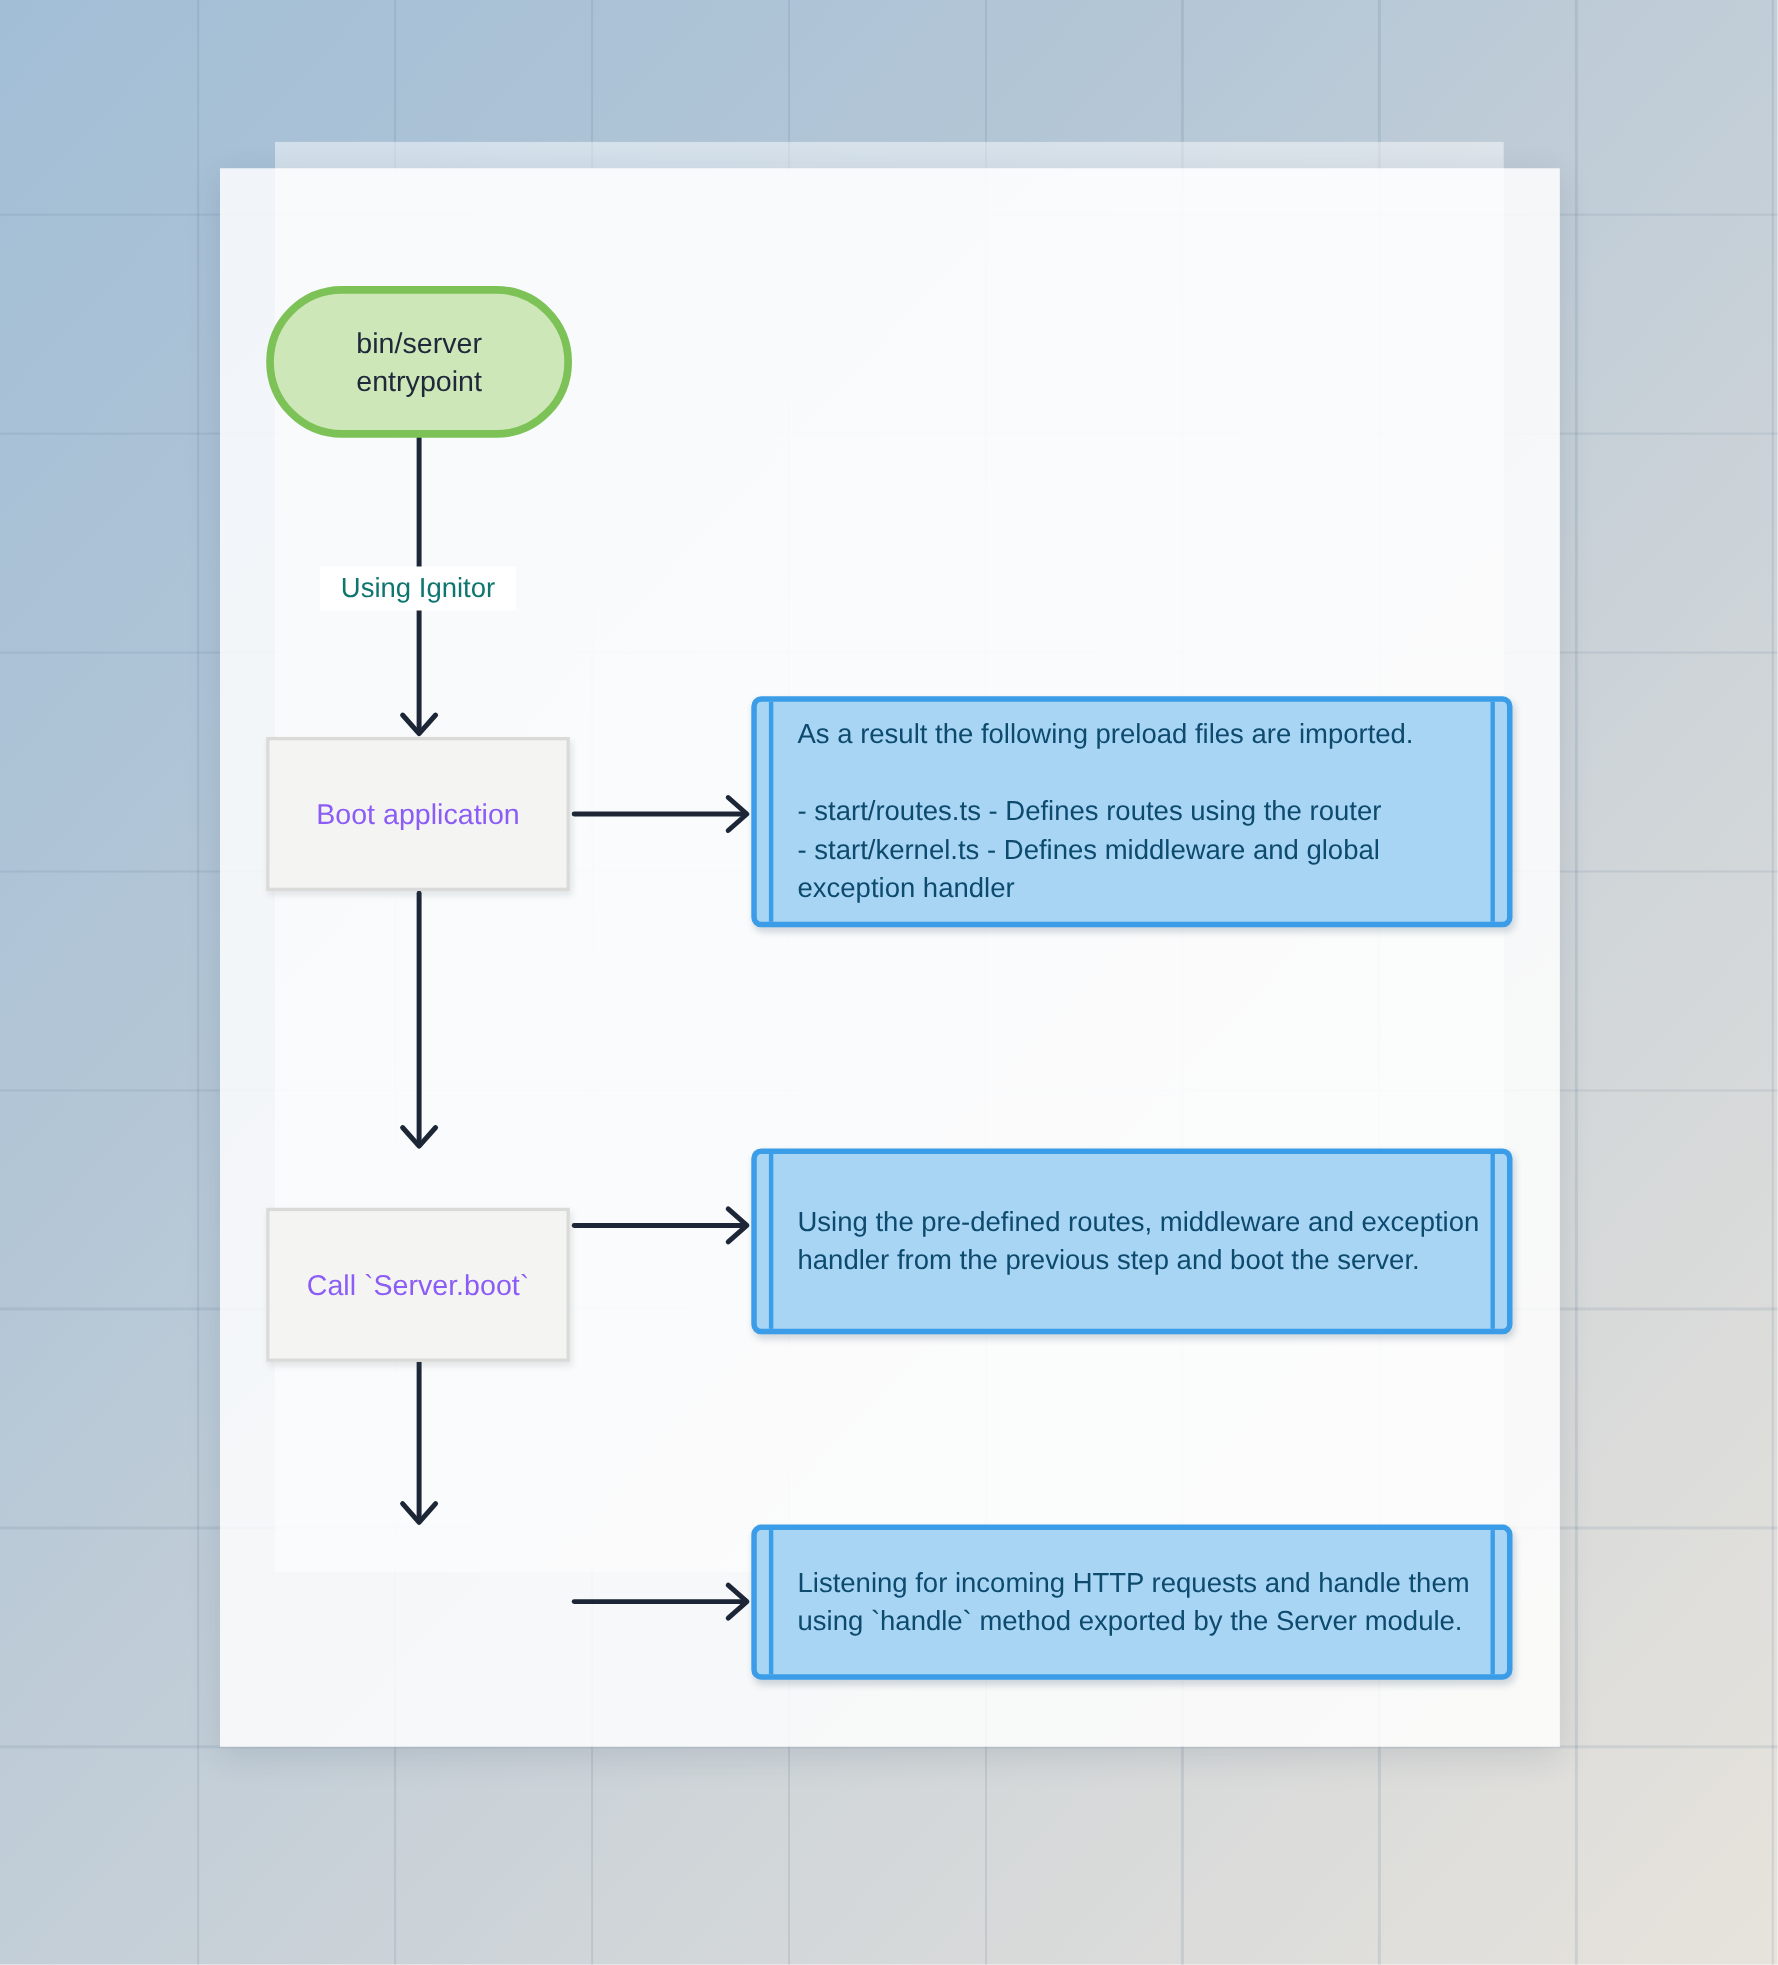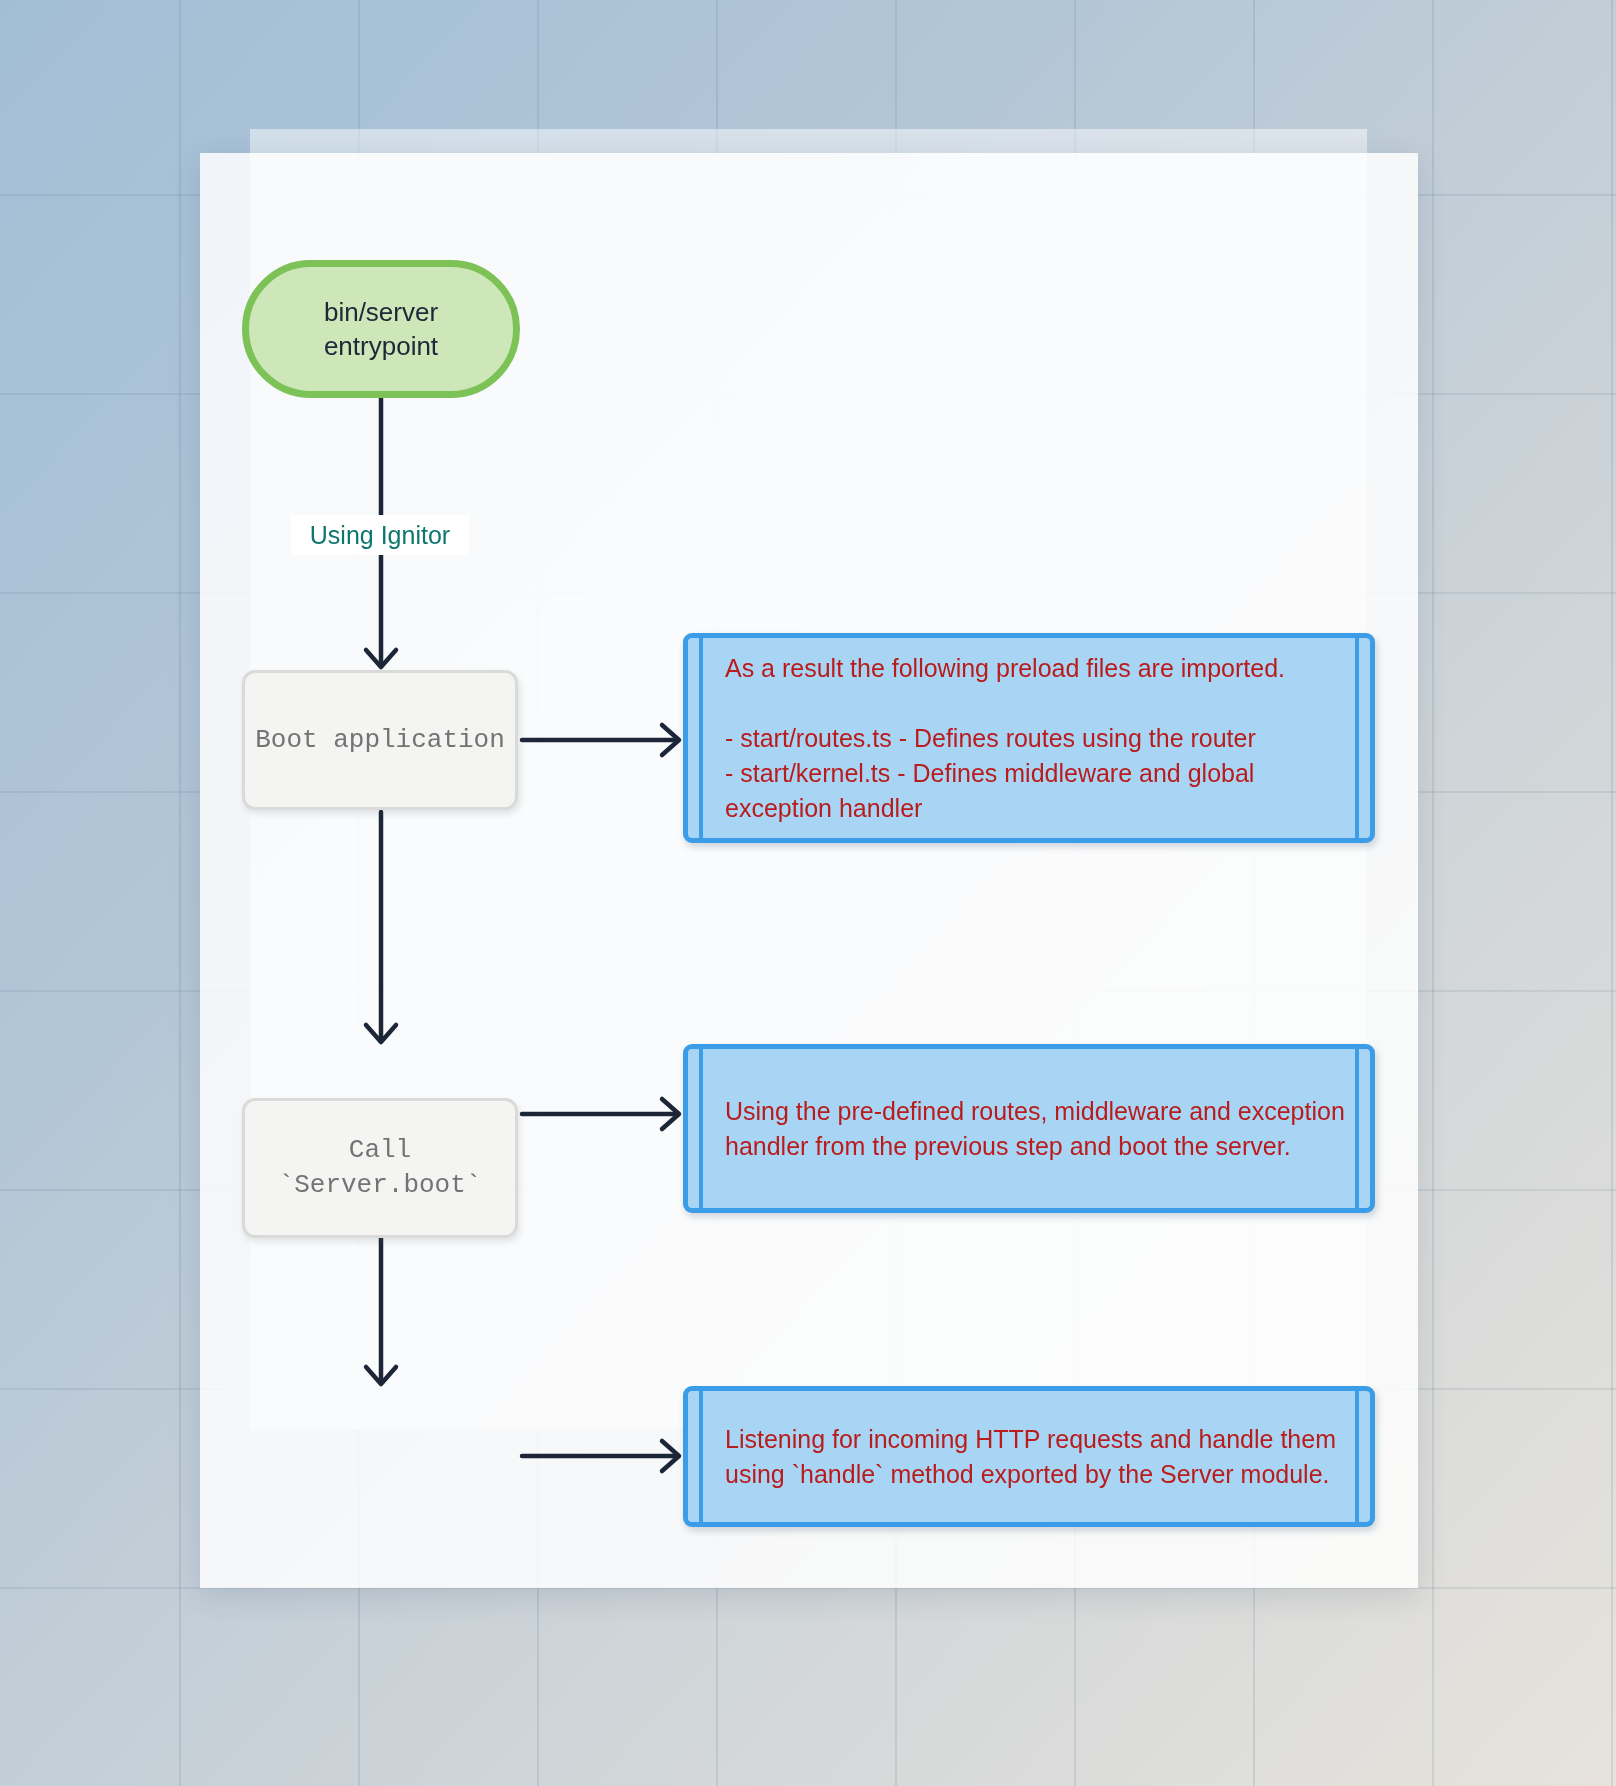--- a/index.html
+++ b/index.html
@@ -29,41 +29,40 @@
   .arrows{position:absolute;left:0;top:0;}
   .node-start{
     position:absolute;left:242px;top:260px;width:278px;height:138px;
     background:#cde7b8;border:7px solid #7cc257;border-radius:76px;
     box-sizing:border-box;
     display:flex;align-items:center;justify-content:center;text-align:right;
     font-size:26px;line-height:34px;color:#20293a;white-space:pre-line;
   }
   .node-box{
     position:absolute;left:242px;width:276px;height:140px;
-    background:#f4f4f3;border:3px solid #dadad8;border-radius:13px;
+    background:#f4f4f3;border:3px solid #dadad8;border-radius:0;
     box-sizing:border-box;
     display:flex;align-items:center;justify-content:center;text-align:center;
-    font-size:26px;line-height:35px;color:#737373;white-space:pre-line;
+    font-size:26px;line-height:35px;color:#8b5cf6;white-space:pre-line;
     box-shadow:2px 4px 6px rgba(80,90,100,0.14);
-    font-family:Liberation Mono, monospace;
   }
   #box-boot{top:670px;}
   #box-server-boot{top:1098px;}
   #box-http{top:1387px;height:139px;}
   .edge-label{
     position:absolute;left:291px;top:515px;width:178px;height:40px;
     background:#ffffff;
     display:flex;align-items:center;justify-content:center;
     font-size:25px;color:#0f766e;
   }
   .note{
     position:absolute;left:683px;width:692px;
     background:#a9d5f4;border:5px solid #3b9de8;border-radius:9px;
     box-sizing:border-box;
-    color:#b91c1c;font-size:25px;line-height:35px;
+    color:#0c4a6e;font-size:25px;line-height:35px;
     box-shadow:2px 4px 7px rgba(50,80,110,0.22);
   }
   #note-1{top:633px;height:210px;}
   #note-2{top:1044px;height:169px;}
   #note-3{top:1386px;height:141px;}
   .note-inner-line{
     position:absolute;top:0;bottom:0;width:4px;background:#3b9de8;
   }
   .note-inner-line.left{left:11px;}
   .note-inner-line.right{right:11px;}

